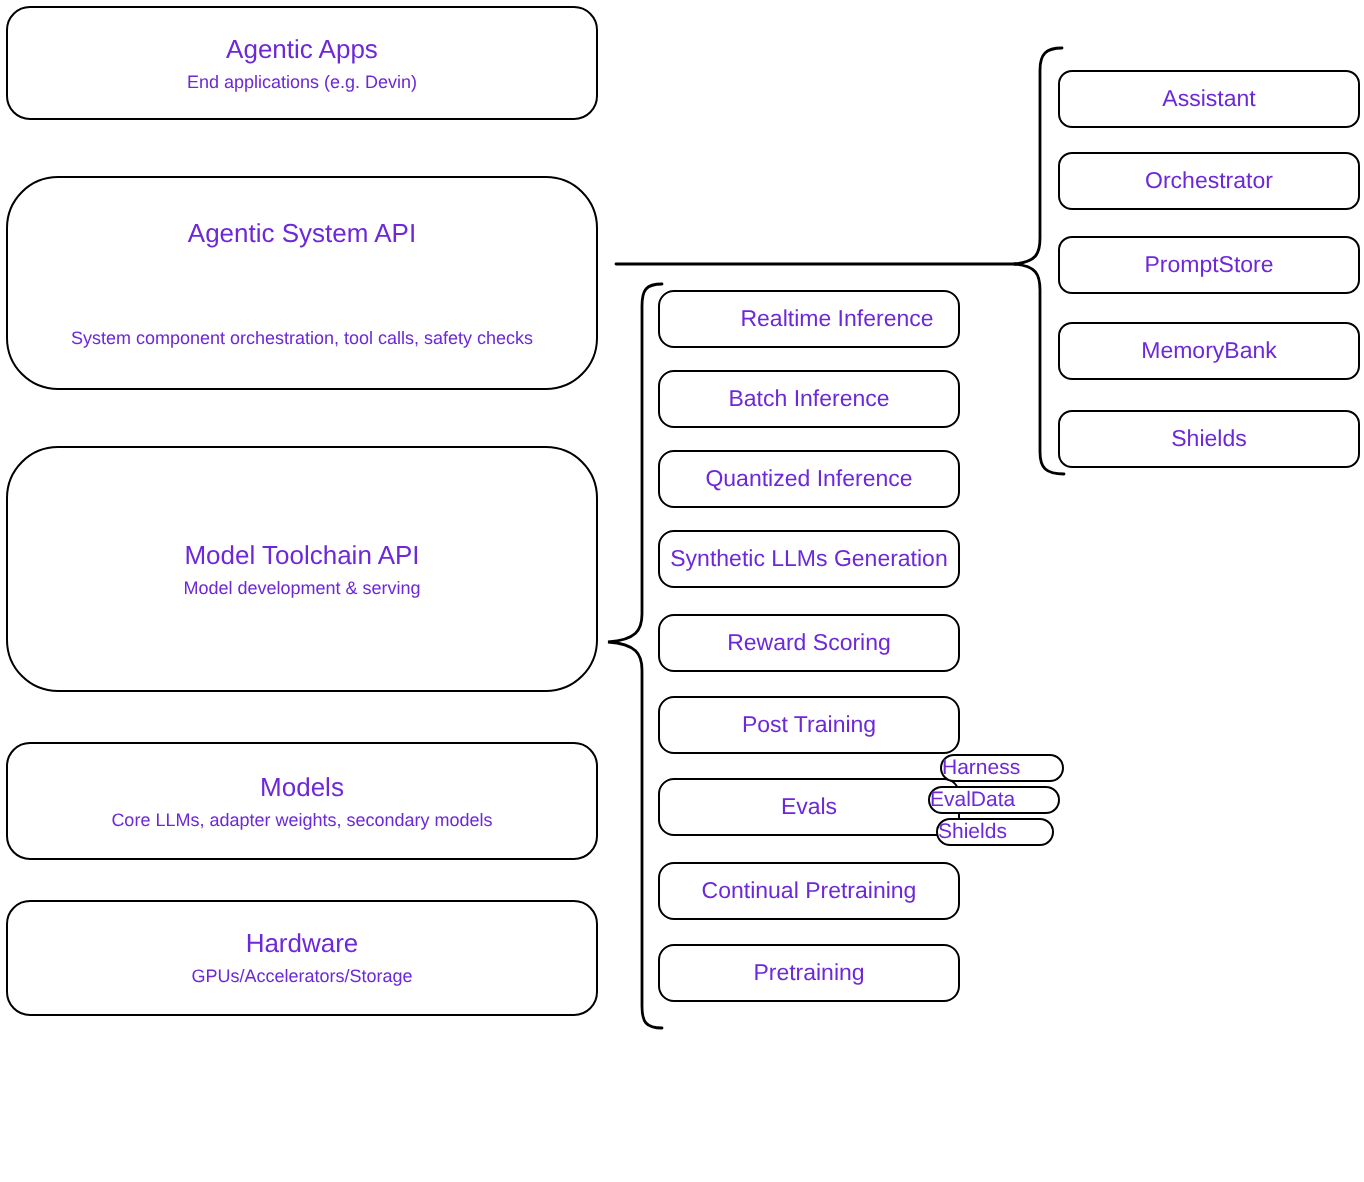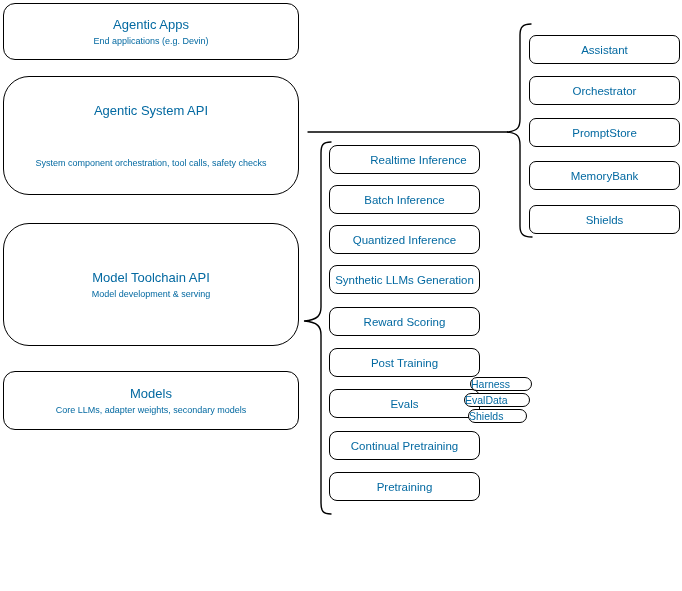--- a/index.html
+++ b/index.html
@@ -1,19 +1,19 @@
 <!DOCTYPE html>
 <html><head>
 <meta charset="utf-8">
 <style>
   html,body{margin:0;padding:0;background:#fff;}
   *{box-sizing:border-box;}
   #canvas{
     position:relative;width:682px;height:591px;background:#ffffff;
-    font-family:"Liberation Sans",sans-serif;color:#0369a1;overflow:hidden;
+    font-family:"Liberation Sans",sans-serif;color:#6d28d9;overflow:hidden;
   }
   .lbox{
     position:absolute;left:3px;width:296px;border:1.5px solid #000;background:#fff;
     display:flex;flex-direction:column;align-items:center;justify-content:center;
     text-align:center;
   }
   .lbox .title{font-size:13px;line-height:15px;}
   .lbox .subtitle{font-size:9px;line-height:11px;margin-top:4px;}
   .r12{border-radius:12px;}
   .r26{border-radius:26px;}
@@ -43,35 +43,39 @@
     <path d="M308,132 L508,132" fill="none" stroke="#000" stroke-width="1.4" stroke-linecap="round"></path>
     <path d="M531,24 C523,24 520,27 520,35 L520,119 C520,127 518,131 507,132 C518,133 520,137 520,145 L520,226 C520,234 523,237 532,237" fill="none" stroke="#000" stroke-width="1.4" stroke-linecap="round"></path>
     <path d="M331,142 C323,142 321,145 321,153 L321,307 C321,315 318,320 304,321 C318,322 321,327 321,335 L321,503 C321,511 323,514 331,514" fill="none" stroke="#000" stroke-width="1.4" stroke-linecap="round"></path>
   </svg>
 
   <div class="lbox r12" style="top:3px;height:57px;">
     <div class="title">Agentic Apps</div>
     <div class="subtitle">End applications (e.g. Devin)</div>
   </div>
 
-  <div class="lbox r26" style="top:76px;height:119px;gap:36px;">
+  <div class="lbox r26" style="top:88px;height:107px;gap:36px;">
     <div class="title">Agentic System API</div>
     <div class="subtitle">System component orchestration, tool calls, safety checks</div>
   </div>
 
   <div class="lbox r26" style="top:223px;height:123px;">
     <div class="title">Model Toolchain API</div>
     <div class="subtitle">Model development &amp; serving</div>
   </div>
 
   <div class="lbox r12" style="top:371px;height:59px;">
     <div class="title">Models</div>
     <div class="subtitle">Core LLMs, adapter weights, secondary models</div>
   </div>
 
+  <div class="lbox r12" style="top:450px;height:58px;">
+    <div class="title">Hardware</div>
+    <div class="subtitle">GPUs/Accelerators/Storage</div>
+  </div>
 
 
   <div class="mbox" style="top:145px;padding-left:28px;">
     <span>Realtime Inference</span>
   </div>
   <div class="mbox" style="top:185px;">
     <span>Batch Inference</span>
   </div>
   <div class="mbox" style="top:225px;">
     <span>Quantized Inference</span>

